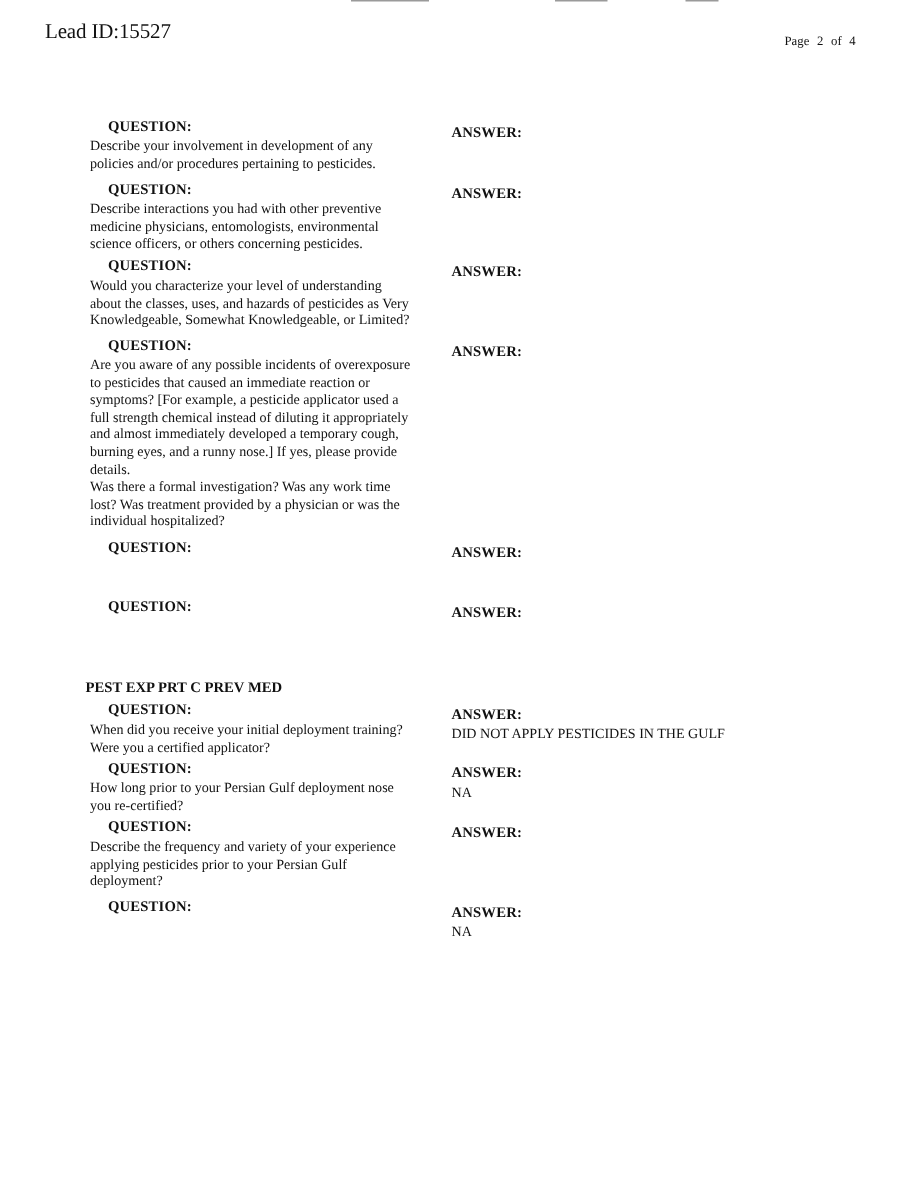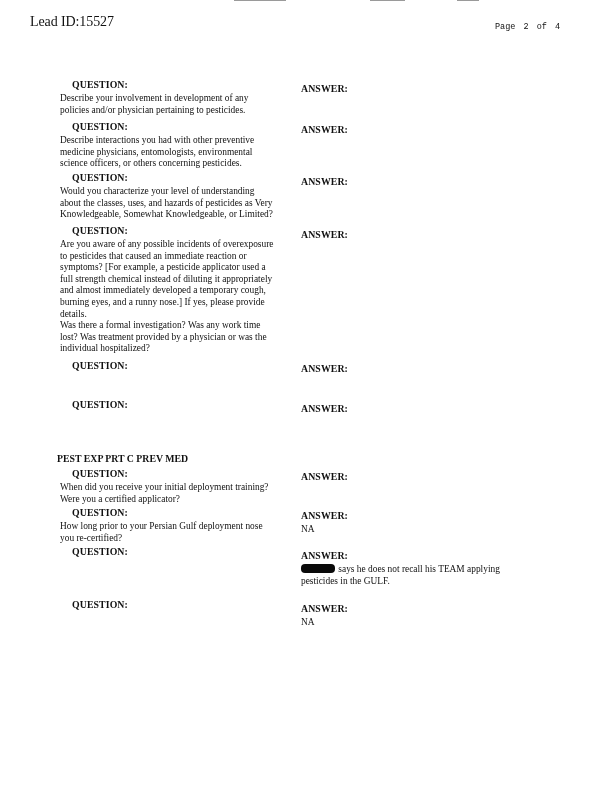--- a/index.html
+++ b/index.html
@@ -23,25 +23,24 @@
     }
     .lead-id {
       position: absolute;
       left: 30px;
       top: 14px;
       font-size: 14px;
       letter-spacing: -0.1px;
     }
     .page-no {
       position: absolute;
-      left: 495px;
+      left: 523px;
       top: 22px;
       font-size: 8.5px;
       word-spacing: 3px;
-      font-family: Liberation Mono, monospace;
     }
     .q-block {
       position: absolute;
       left: 60px;
       width: 250px;
     }
     .a-block {
       position: absolute;
       left: 301px;
       width: 270px;
@@ -91,21 +90,21 @@
 <div class="topline" style="left:234px;width:52px;"></div>
 <div class="topline" style="left:370px;width:35px;"></div>
 <div class="topline" style="left:457px;width:22px;"></div>
 
 <div class="lead-id">Lead ID:15527</div>
 <div class="page-no">Page  2  of   4</div>
 
 <div class="q-block" style="top:79px;">
   <div class="label q-label">QUESTION:</div>
   <div class="q-text">Describe your involvement in development of any
-policies and/or physician pertaining to pesticides.</div>
+policies and/or procedures pertaining to pesticides.</div>
 </div>
 <div class="a-block" style="top:83px;">
   <div class="label">ANSWER:</div>
   <div class="a-text"></div>
 </div>
 
 <div class="q-block" style="top:121px;">
   <div class="label q-label">QUESTION:</div>
   <div class="q-text">Describe interactions you had with other preventive
 medicine physicians, entomologists, environmental
@@ -163,39 +162,41 @@
 
 <div class="section-heading">PEST EXP PRT C PREV MED</div>
 
 <div class="q-block" style="top:468px;">
   <div class="label q-label">QUESTION:</div>
   <div class="q-text">When did you receive your initial deployment training?
 Were you a certified applicator?</div>
 </div>
 <div class="a-block" style="top:471px;">
   <div class="label">ANSWER:</div>
+  <div class="a-text">DID NOT APPLY PESTICIDES IN THE GULF</div>
 </div>
 
 <div class="q-block" style="top:507px;">
   <div class="label q-label">QUESTION:</div>
   <div class="q-text">How long prior to your Persian Gulf deployment nose
 you re-certified?</div>
 </div>
 <div class="a-block" style="top:510px;">
   <div class="label">ANSWER:</div>
   <div class="a-text">NA</div>
 </div>
 
 <div class="q-block" style="top:546px;">
   <div class="label q-label">QUESTION:</div>
+  <div class="q-text">Describe the frequency and variety of your experience
+applying pesticides prior to your Persian Gulf
+deployment?</div>
 </div>
 <div class="a-block" style="top:550px;">
   <div class="label">ANSWER:</div>
-  <div class="a-text"><span class="redaction"></span><span> says he does not recall his TEAM applying
-pesticides in the GULF.</span></div>
 </div>
 
 <div class="q-block" style="top:599px;">
   <div class="label q-label">QUESTION:</div>
 </div>
 <div class="a-block" style="top:603px;">
   <div class="label">ANSWER:</div>
   <div class="a-text">NA</div>
 </div>
 

